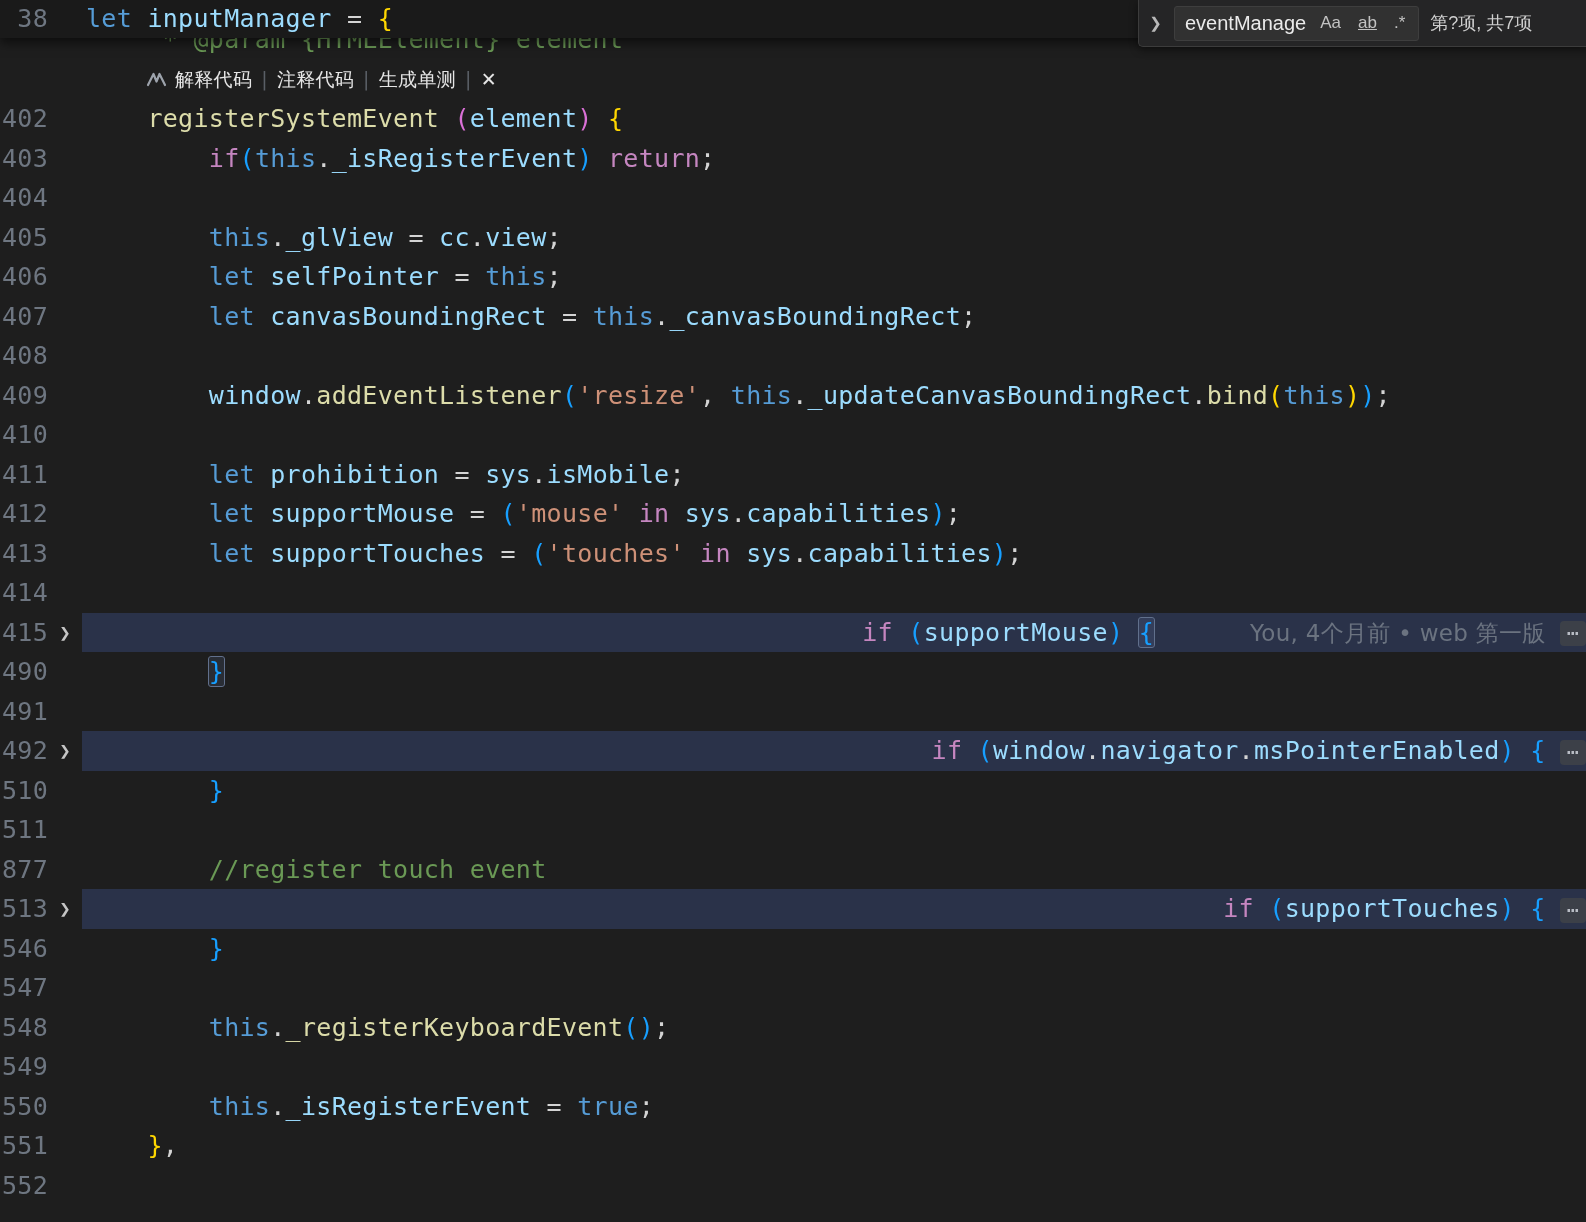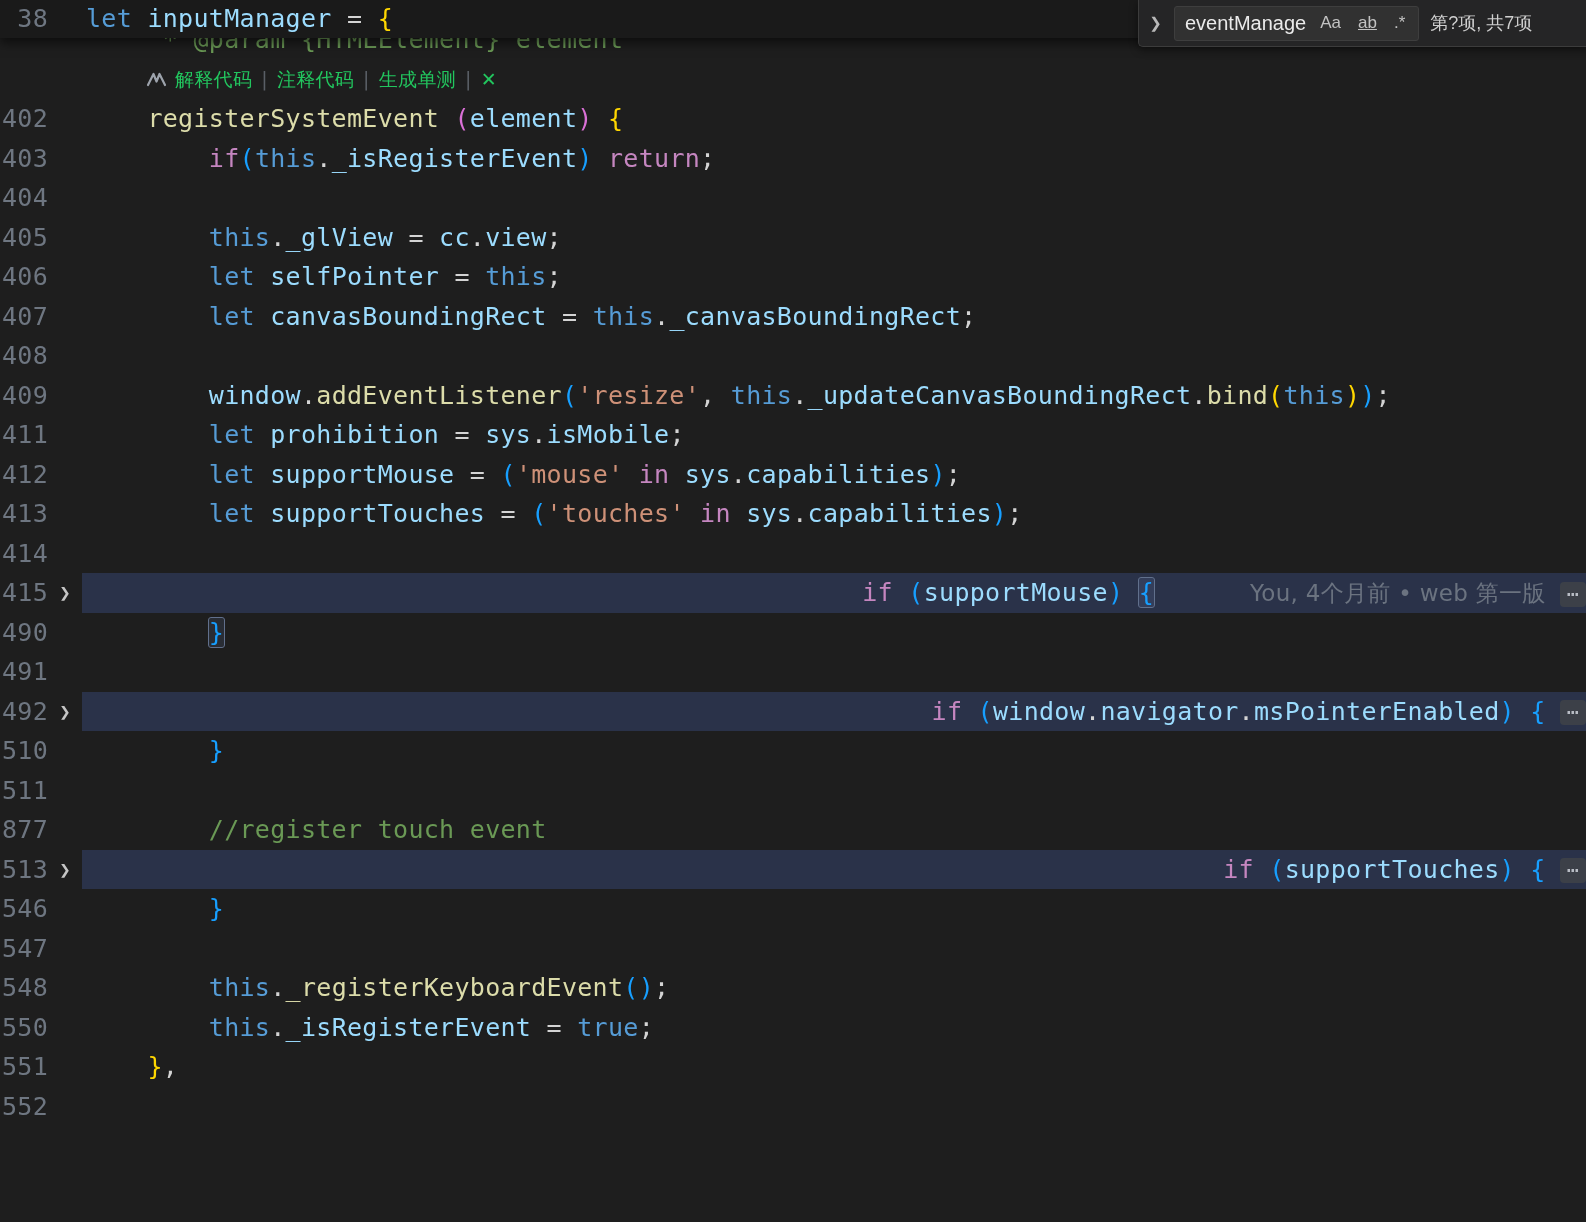--- a/index.html
+++ b/index.html
@@ -17,21 +17,21 @@
   .content{flex:1;padding-left:4px;min-width:0;}
   .content.hl{background:#2a3249;text-align:right;}
   .bmatch{outline:1px solid #61708c;background:rgba(110,145,200,0.14);border-radius:2px;}
   .blame{color:#6b7380;margin-left:96px;font-size:23px;font-family:"DejaVu Sans","Liberation Sans",sans-serif;}
   .badge{display:inline-block;margin-left:14px;background:#3c4048;color:#b9bdc5;border-radius:4px;
          padding:0 7px;font-size:20px;line-height:25px;vertical-align:middle;cursor:pointer;}
   
   .codelens{display:flex;align-items:center;gap:4px;padding-left:64px;
             font-family:"DejaVu Sans","Liberation Sans",sans-serif;font-size:19px;color:#9aa0a8;}
   .cl-icon{flex:none;margin-right:4px;}
-  .cl-link{cursor:pointer;color:#22c55e;}
+  .cl-link{cursor:pointer;color:#e5e5e5;}
   .cl-sep{color:#5a5f66;margin:0 5px;}
   
   #sticky{position:absolute;top:0;left:0;width:100%;height:38px;background:#1a1a1a;
           box-shadow:0 5px 10px rgba(0,0,0,0.55);display:flex;z-index:5;
           font-size:25px;line-height:38px;letter-spacing:0.3px;white-space:pre;}
   #sticky .content{padding-left:4px;}
   
   #find{position:absolute;top:0;left:1138px;width:560px;height:47px;box-sizing:border-box;
         background:#252526;border-left:1px solid #3c3c3c;border-bottom:1px solid #3c3c3c;
         border-bottom-left-radius:5px;box-shadow:0 3px 8px rgba(0,0,0,0.45);
@@ -54,35 +54,37 @@
           <path d="M2 14 L7.5 3 L10.5 10.5 L13.5 3 L19 14" fill="none" stroke="#9da3ac" stroke-width="2.2" stroke-linecap="round" stroke-linejoin="round"></path>
         </svg><span class="cl-link">解释代码</span><span class="cl-sep">|</span><span class="cl-link">注释代码</span><span class="cl-sep">|</span><span class="cl-link">生成单测</span><span class="cl-sep">|</span><span class="cl-link">✕</span></div></div>
     <div class="row"><div class="gutter"><span class="num">402</span><span class="fold"></span></div><div class="content"><span style="color: rgb(212, 212, 212);">    </span><span style="color: rgb(220, 220, 170);">registerSystemEvent</span><span style="color: rgb(212, 212, 212);"> </span><span style="color: rgb(218, 112, 214);">(</span><span style="color: rgb(156, 220, 254);">element</span><span style="color: rgb(218, 112, 214);">)</span><span style="color: rgb(212, 212, 212);"> </span><span style="color: rgb(255, 215, 0);">{</span></div></div>
     <div class="row"><div class="gutter"><span class="num">403</span><span class="fold"></span></div><div class="content"><span style="color: rgb(212, 212, 212);">        </span><span style="color: rgb(197, 134, 192);">if</span><span style="color: rgb(23, 159, 255);">(</span><span style="color: rgb(86, 156, 214);">this</span><span style="color: rgb(212, 212, 212);">.</span><span style="color: rgb(156, 220, 254);">_isRegisterEvent</span><span style="color: rgb(23, 159, 255);">)</span><span style="color: rgb(212, 212, 212);"> </span><span style="color: rgb(197, 134, 192);">return</span><span style="color: rgb(212, 212, 212);">;</span></div></div>
     <div class="row"><div class="gutter"><span class="num">404</span><span class="fold"></span></div><div class="content"></div></div>
     <div class="row"><div class="gutter"><span class="num">405</span><span class="fold"></span></div><div class="content"><span style="color: rgb(212, 212, 212);">        </span><span style="color: rgb(86, 156, 214);">this</span><span style="color: rgb(212, 212, 212);">.</span><span style="color: rgb(156, 220, 254);">_glView</span><span style="color: rgb(212, 212, 212);"> = </span><span style="color: rgb(156, 220, 254);">cc</span><span style="color: rgb(212, 212, 212);">.</span><span style="color: rgb(156, 220, 254);">view</span><span style="color: rgb(212, 212, 212);">;</span></div></div>
     <div class="row"><div class="gutter"><span class="num">406</span><span class="fold"></span></div><div class="content"><span style="color: rgb(212, 212, 212);">        </span><span style="color: rgb(86, 156, 214);">let</span><span style="color: rgb(212, 212, 212);"> </span><span style="color: rgb(156, 220, 254);">selfPointer</span><span style="color: rgb(212, 212, 212);"> = </span><span style="color: rgb(86, 156, 214);">this</span><span style="color: rgb(212, 212, 212);">;</span></div></div>
     <div class="row"><div class="gutter"><span class="num">407</span><span class="fold"></span></div><div class="content"><span style="color: rgb(212, 212, 212);">        </span><span style="color: rgb(86, 156, 214);">let</span><span style="color: rgb(212, 212, 212);"> </span><span style="color: rgb(156, 220, 254);">canvasBoundingRect</span><span style="color: rgb(212, 212, 212);"> = </span><span style="color: rgb(86, 156, 214);">this</span><span style="color: rgb(212, 212, 212);">.</span><span style="color: rgb(156, 220, 254);">_canvasBoundingRect</span><span style="color: rgb(212, 212, 212);">;</span></div></div>
     <div class="row"><div class="gutter"><span class="num">408</span><span class="fold"></span></div><div class="content"></div></div>
     <div class="row"><div class="gutter"><span class="num">409</span><span class="fold"></span></div><div class="content"><span style="color: rgb(212, 212, 212);">        </span><span style="color: rgb(156, 220, 254);">window</span><span style="color: rgb(212, 212, 212);">.</span><span style="color: rgb(220, 220, 170);">addEventListener</span><span style="color: rgb(23, 159, 255);">(</span><span style="color: rgb(206, 145, 120);">'resize'</span><span style="color: rgb(212, 212, 212);">, </span><span style="color: rgb(86, 156, 214);">this</span><span style="color: rgb(212, 212, 212);">.</span><span style="color: rgb(156, 220, 254);">_updateCanvasBoundingRect</span><span style="color: rgb(212, 212, 212);">.</span><span style="color: rgb(220, 220, 170);">bind</span><span style="color: rgb(255, 215, 0);">(</span><span style="color: rgb(86, 156, 214);">this</span><span style="color: rgb(255, 215, 0);">)</span><span style="color: rgb(23, 159, 255);">)</span><span style="color: rgb(212, 212, 212);">;</span></div></div>
+    <div class="row"><div class="gutter"><span class="num">410</span><span class="fold"></span></div><div class="content"></div></div>
     <div class="row"><div class="gutter"><span class="num">411</span><span class="fold"></span></div><div class="content"><span style="color: rgb(212, 212, 212);">        </span><span style="color: rgb(86, 156, 214);">let</span><span style="color: rgb(212, 212, 212);"> </span><span style="color: rgb(156, 220, 254);">prohibition</span><span style="color: rgb(212, 212, 212);"> = </span><span style="color: rgb(156, 220, 254);">sys</span><span style="color: rgb(212, 212, 212);">.</span><span style="color: rgb(156, 220, 254);">isMobile</span><span style="color: rgb(212, 212, 212);">;</span></div></div>
     <div class="row"><div class="gutter"><span class="num">412</span><span class="fold"></span></div><div class="content"><span style="color: rgb(212, 212, 212);">        </span><span style="color: rgb(86, 156, 214);">let</span><span style="color: rgb(212, 212, 212);"> </span><span style="color: rgb(156, 220, 254);">supportMouse</span><span style="color: rgb(212, 212, 212);"> = </span><span style="color: rgb(23, 159, 255);">(</span><span style="color: rgb(206, 145, 120);">'mouse'</span><span style="color: rgb(212, 212, 212);"> </span><span style="color: rgb(197, 134, 192);">in</span><span style="color: rgb(212, 212, 212);"> </span><span style="color: rgb(156, 220, 254);">sys</span><span style="color: rgb(212, 212, 212);">.</span><span style="color: rgb(156, 220, 254);">capabilities</span><span style="color: rgb(23, 159, 255);">)</span><span style="color: rgb(212, 212, 212);">;</span></div></div>
     <div class="row"><div class="gutter"><span class="num">413</span><span class="fold"></span></div><div class="content"><span style="color: rgb(212, 212, 212);">        </span><span style="color: rgb(86, 156, 214);">let</span><span style="color: rgb(212, 212, 212);"> </span><span style="color: rgb(156, 220, 254);">supportTouches</span><span style="color: rgb(212, 212, 212);"> = </span><span style="color: rgb(23, 159, 255);">(</span><span style="color: rgb(206, 145, 120);">'touches'</span><span style="color: rgb(212, 212, 212);"> </span><span style="color: rgb(197, 134, 192);">in</span><span style="color: rgb(212, 212, 212);"> </span><span style="color: rgb(156, 220, 254);">sys</span><span style="color: rgb(212, 212, 212);">.</span><span style="color: rgb(156, 220, 254);">capabilities</span><span style="color: rgb(23, 159, 255);">)</span><span style="color: rgb(212, 212, 212);">;</span></div></div>
     <div class="row"><div class="gutter"><span class="num">414</span><span class="fold"></span></div><div class="content"></div></div>
     <div class="row"><div class="gutter"><span class="num">415</span><span class="fold">❯</span></div><div class="content hl"><span style="color: rgb(212, 212, 212);">        </span><span style="color: rgb(197, 134, 192);">if</span><span style="color: rgb(212, 212, 212);"> </span><span style="color: rgb(23, 159, 255);">(</span><span style="color: rgb(156, 220, 254);">supportMouse</span><span style="color: rgb(23, 159, 255);">)</span><span style="color: rgb(212, 212, 212);"> </span><span class="bmatch" style="color: rgb(23, 159, 255);">{</span><span class="blame">You, 4个月前 • web 第一版</span><span class="badge">⋯</span></div></div>
     <div class="row"><div class="gutter"><span class="num">490</span><span class="fold"></span></div><div class="content"><span style="color: rgb(212, 212, 212);">        </span><span class="bmatch" style="color: rgb(23, 159, 255);">}</span></div></div>
     <div class="row"><div class="gutter"><span class="num">491</span><span class="fold"></span></div><div class="content"></div></div>
     <div class="row"><div class="gutter"><span class="num">492</span><span class="fold">❯</span></div><div class="content hl"><span style="color: rgb(212, 212, 212);">        </span><span style="color: rgb(197, 134, 192);">if</span><span style="color: rgb(212, 212, 212);"> </span><span style="color: rgb(23, 159, 255);">(</span><span style="color: rgb(156, 220, 254);">window</span><span style="color: rgb(212, 212, 212);">.</span><span style="color: rgb(156, 220, 254);">navigator</span><span style="color: rgb(212, 212, 212);">.</span><span style="color: rgb(156, 220, 254);">msPointerEnabled</span><span style="color: rgb(23, 159, 255);">)</span><span style="color: rgb(212, 212, 212);"> </span><span style="color: rgb(23, 159, 255);">{</span><span class="badge">⋯</span></div></div>
     <div class="row"><div class="gutter"><span class="num">510</span><span class="fold"></span></div><div class="content"><span style="color: rgb(212, 212, 212);">        </span><span style="color: rgb(23, 159, 255);">}</span></div></div>
     <div class="row"><div class="gutter"><span class="num">511</span><span class="fold"></span></div><div class="content"></div></div>
     <div class="row"><div class="gutter"><span class="num">877</span><span class="fold"></span></div><div class="content"><span style="color: rgb(106, 153, 85);">        //register touch event</span></div></div>
     <div class="row"><div class="gutter"><span class="num">513</span><span class="fold">❯</span></div><div class="content hl"><span style="color: rgb(212, 212, 212);">        </span><span style="color: rgb(197, 134, 192);">if</span><span style="color: rgb(212, 212, 212);"> </span><span style="color: rgb(23, 159, 255);">(</span><span style="color: rgb(156, 220, 254);">supportTouches</span><span style="color: rgb(23, 159, 255);">)</span><span style="color: rgb(212, 212, 212);"> </span><span style="color: rgb(23, 159, 255);">{</span><span class="badge">⋯</span></div></div>
     <div class="row"><div class="gutter"><span class="num">546</span><span class="fold"></span></div><div class="content"><span style="color: rgb(212, 212, 212);">        </span><span style="color: rgb(23, 159, 255);">}</span></div></div>
     <div class="row"><div class="gutter"><span class="num">547</span><span class="fold"></span></div><div class="content"></div></div>
     <div class="row"><div class="gutter"><span class="num">548</span><span class="fold"></span></div><div class="content"><span style="color: rgb(212, 212, 212);">        </span><span style="color: rgb(86, 156, 214);">this</span><span style="color: rgb(212, 212, 212);">.</span><span style="color: rgb(220, 220, 170);">_registerKeyboardEvent</span><span style="color: rgb(23, 159, 255);">(</span><span style="color: rgb(23, 159, 255);">)</span><span style="color: rgb(212, 212, 212);">;</span></div></div>
+    <div class="row"><div class="gutter"><span class="num">549</span><span class="fold"></span></div><div class="content"></div></div>
     <div class="row"><div class="gutter"><span class="num">550</span><span class="fold"></span></div><div class="content"><span style="color: rgb(212, 212, 212);">        </span><span style="color: rgb(86, 156, 214);">this</span><span style="color: rgb(212, 212, 212);">.</span><span style="color: rgb(156, 220, 254);">_isRegisterEvent</span><span style="color: rgb(212, 212, 212);"> = </span><span style="color: rgb(86, 156, 214);">true</span><span style="color: rgb(212, 212, 212);">;</span></div></div>
     <div class="row"><div class="gutter"><span class="num">551</span><span class="fold"></span></div><div class="content"><span style="color: rgb(212, 212, 212);">    </span><span style="color: rgb(255, 215, 0);">}</span><span style="color: rgb(212, 212, 212);">,</span></div></div>
     <div class="row"><div class="gutter"><span class="num">552</span><span class="fold"></span></div><div class="content"></div></div>
   </div>
 
 <div id="sticky">
   <div class="gutter">
     <span class="num" id="sticky-num">38</span>
     <span class="fold"></span>
   </div>

